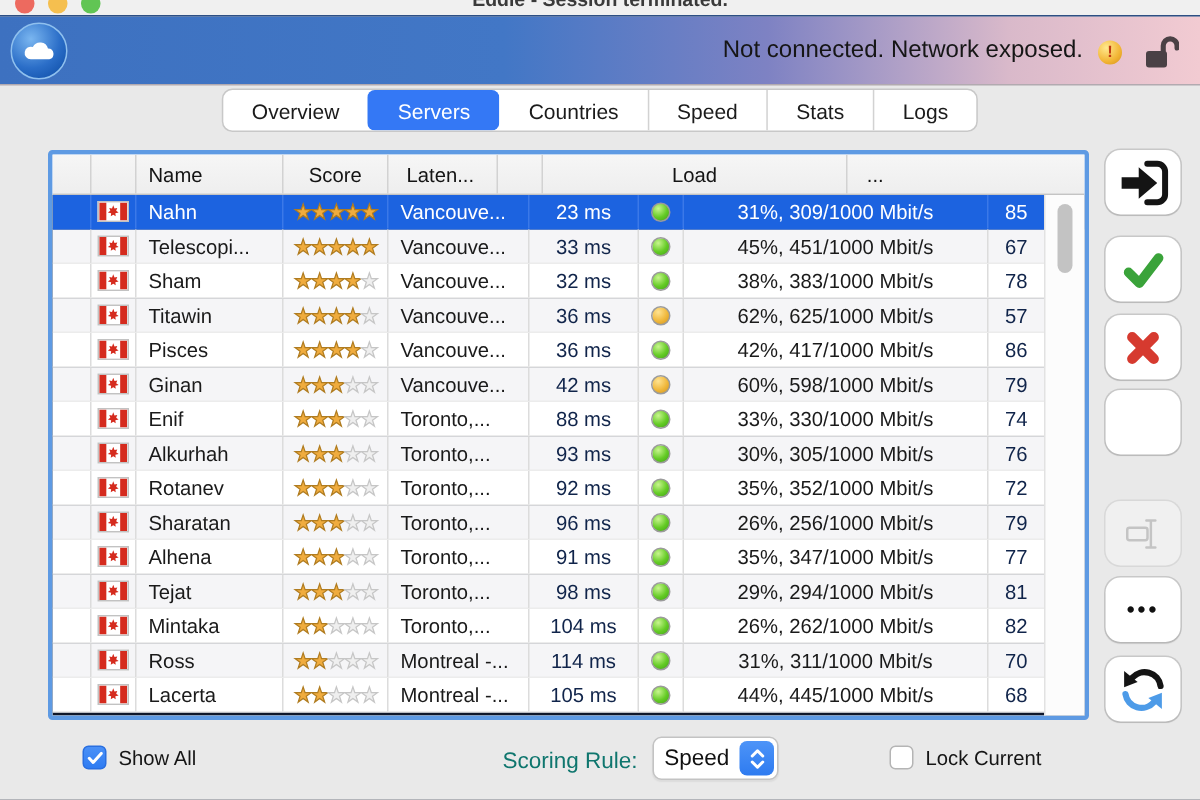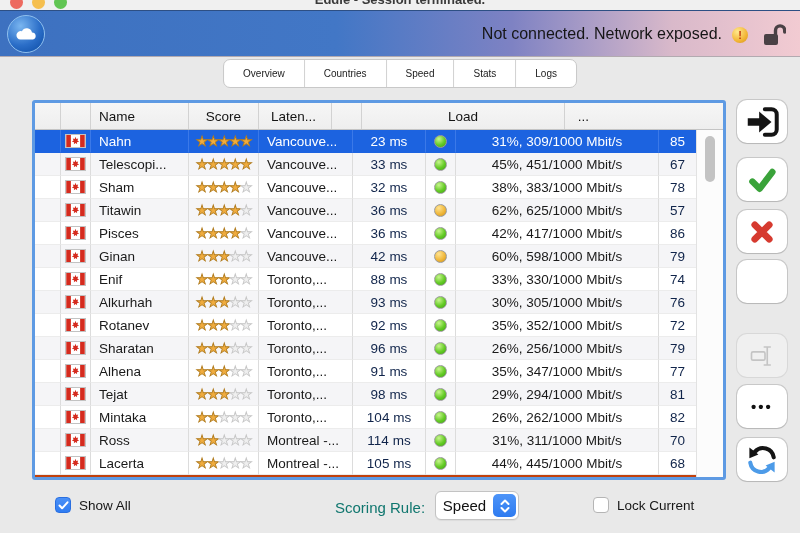--- a/index.html
+++ b/index.html
@@ -27,33 +27,33 @@
     font-size:16px; color:#161616; }
   #warn-ball { position:absolute; right:52px; top:16px; width:16px; height:16px; border-radius:50%;
     background:radial-gradient(circle at 35% 30%,#ffe98f,#f2b535 60%,#d28f17);
     color:#c23b12; font-size:11px; font-weight:bold; text-align:center; line-height:16px; }
   #lock-icon { position:absolute; right:14px; top:11px; }
 
   
   #tabsbar { position:absolute; top:59px; left:50%; transform:translateX(-50%);
     display:flex; background:#ffffff; border:1px solid #c8c8c8; border-radius:7px;
     height:29px; overflow:hidden; }
-  .tab { display:flex; align-items:center; padding:0 19px; font-size:10px; color:#1b1b1b;
+  .tab { display:flex; align-items:center; padding:0 19px; font-size:14px; color:#1b1b1b;
     border-left:1px solid #d2d2d2; cursor:default; }
   .tab:first-child { border-left:none; }
   .tab.active { background:#3478f5; color:#ffffff; border-radius:5px; border-left-color:transparent; }
   .tab.active + .tab { border-left-color:transparent; }
 
   
   #table { position:absolute; left:32px; top:100px; width:694px; height:380px;
     border:3px solid #5e9ae3; border-radius:3px; background:#ffffff; display:flex; flex-direction:column; overflow:hidden; }
   #thead { display:flex; height:27px; flex:none; background:linear-gradient(#f6f6f6,#eeeeee);
     border-bottom:1px solid #c4c4c4; font-size:13.5px; color:#141414; }
   .hc { display:flex; align-items:center; border-right:1px solid #d2d2d2; flex:none; }
-  #tbody { flex:1; position:relative; background:#c2410c; overflow:hidden; }
+  #tbody { flex:1; position:relative; background:#0f172a; overflow:hidden; }
   .trow { display:flex; height:23px; flex:none; font-size:13.5px; color:#1a1a1a; background:#ffffff; }
   .trow.alt { background:#f5f5f7; }
   .trow.selected { background:#1c63e0; color:#ffffff; }
   .trow.selected .users, .trow.selected .lat { color:#ffffff; }
   .tc { display:flex; align-items:center; border-right:1px solid #dcdcdc; border-bottom:1px solid #ececec; flex:none; overflow:hidden; }
   .trow.selected .tc { border-right-color:#3b79e8; border-bottom-color:#1c63e0; }
   
   .c0{width:26px;} .c1{width:30px; justify-content:center;}
   .c2{width:98px; padding-left:8px;} .c3{width:70px; justify-content:center;}
   .c4{width:94px; padding-left:8px;} .c5{width:73px; justify-content:center;}
@@ -119,20 +119,21 @@
   <div id="lock-icon">
     <svg width="24" height="26" viewBox="0 0 24 26">
       <path d="M13.5 12 V8.5 a4.6 4.6 0 0 1 9.2 0 V10" fill="none" stroke="#4a4145" stroke-width="3.4" stroke-linecap="round"></path>
       <rect x="2" y="12" width="14" height="11" rx="2" fill="#4a4145"></rect>
     </svg>
   </div>
 </div>
 
 <div id="tabsbar">
     <div class="tab">Overview</div>
+    <div class="tab active">Servers</div>
     <div class="tab">Countries</div>
     <div class="tab">Speed</div>
     <div class="tab">Stats</div>
     <div class="tab">Logs</div>
   </div>
 
 <div id="table">
   <div id="thead">
       <div class="hc c0"></div>
       <div class="hc c1"></div>

